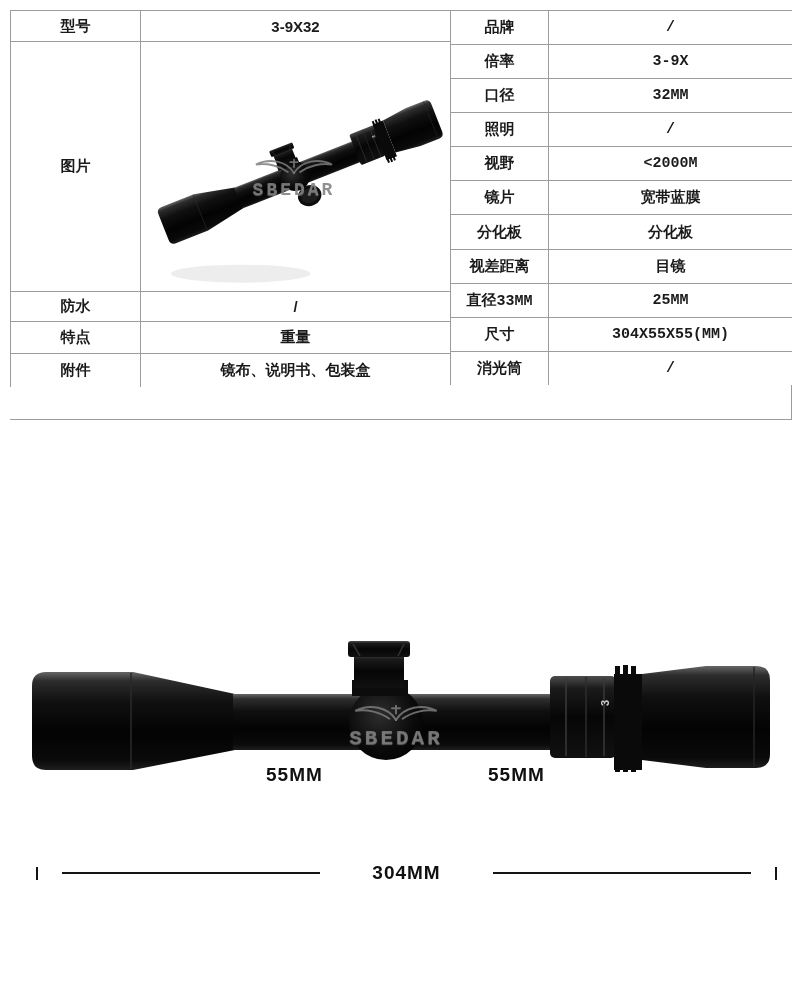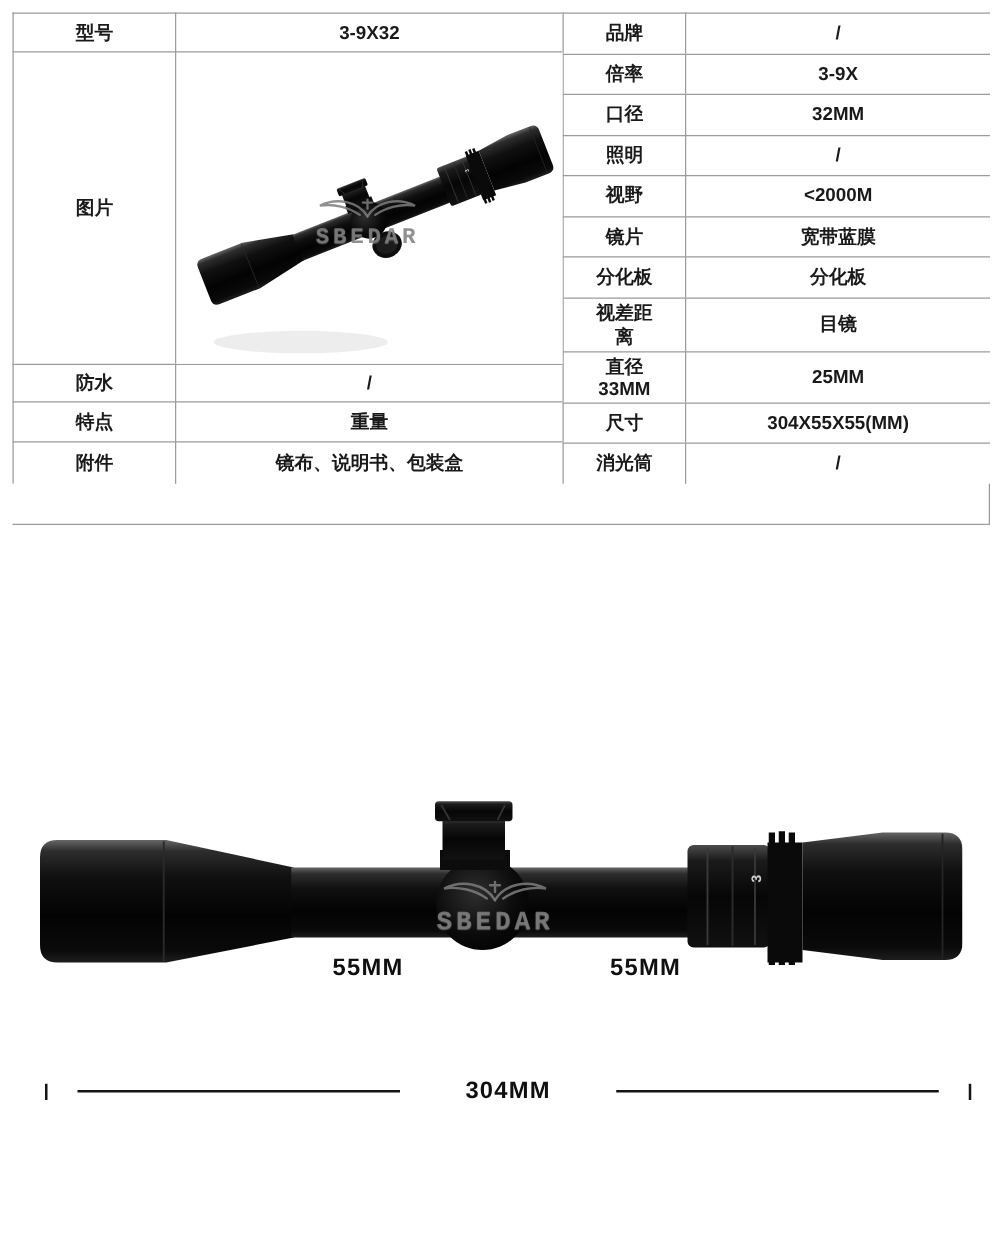--- a/index.html
+++ b/index.html
@@ -7,24 +7,24 @@
     font-family:"Liberation Sans","DejaVu Sans",sans-serif; color:#1a1a1a; }
   .page { position:relative; width:800px; height:1007px; background:#fff; }
 
   
   .tbl { position:absolute; left:10px; top:10px; width:782px; height:410px;
     display:flex; border-right:1px solid #9c9c9c; border-bottom:1px solid #9c9c9c;
     font-weight:bold; font-size:15px; }
   .tbl-left  { width:440px; display:grid; grid-template-columns:130px 310px;
     grid-template-rows:31px 250px 30px 32px 34px 33px; }
   .tbl-right { width:342px; display:grid; grid-template-columns:98px 244px;
-    grid-template-rows:repeat(12,1fr); }
+    grid-template-rows:repeat(12,1fr);font-family:Liberation Mono, monospace; }
   .cell { border-top:1px solid #9c9c9c; border-left:1px solid #9c9c9c;
     display:flex; align-items:center; justify-content:center; text-align:center;
-    padding:2px 20px; background:#fff; }
+    padding:2px 4px; background:#fff; }
   .img-cell { position:relative; padding:0; overflow:hidden; }
 
   
   .watermark { position:absolute; display:flex; flex-direction:column;
     align-items:center; pointer-events:none;font-family:Liberation Mono, monospace; }
   .watermark .wm-text { font-weight:bold; color:rgba(125,125,125,.85);
     letter-spacing:3px; text-shadow:0 1px 1px rgba(255,255,255,.35); }
   .wm-cell { left:98px; top:112px; width:110px; }
   .wm-cell .wm-text { font-size:18px; }
   .wm-bottom { left:338px; top:700px; width:116px; }

